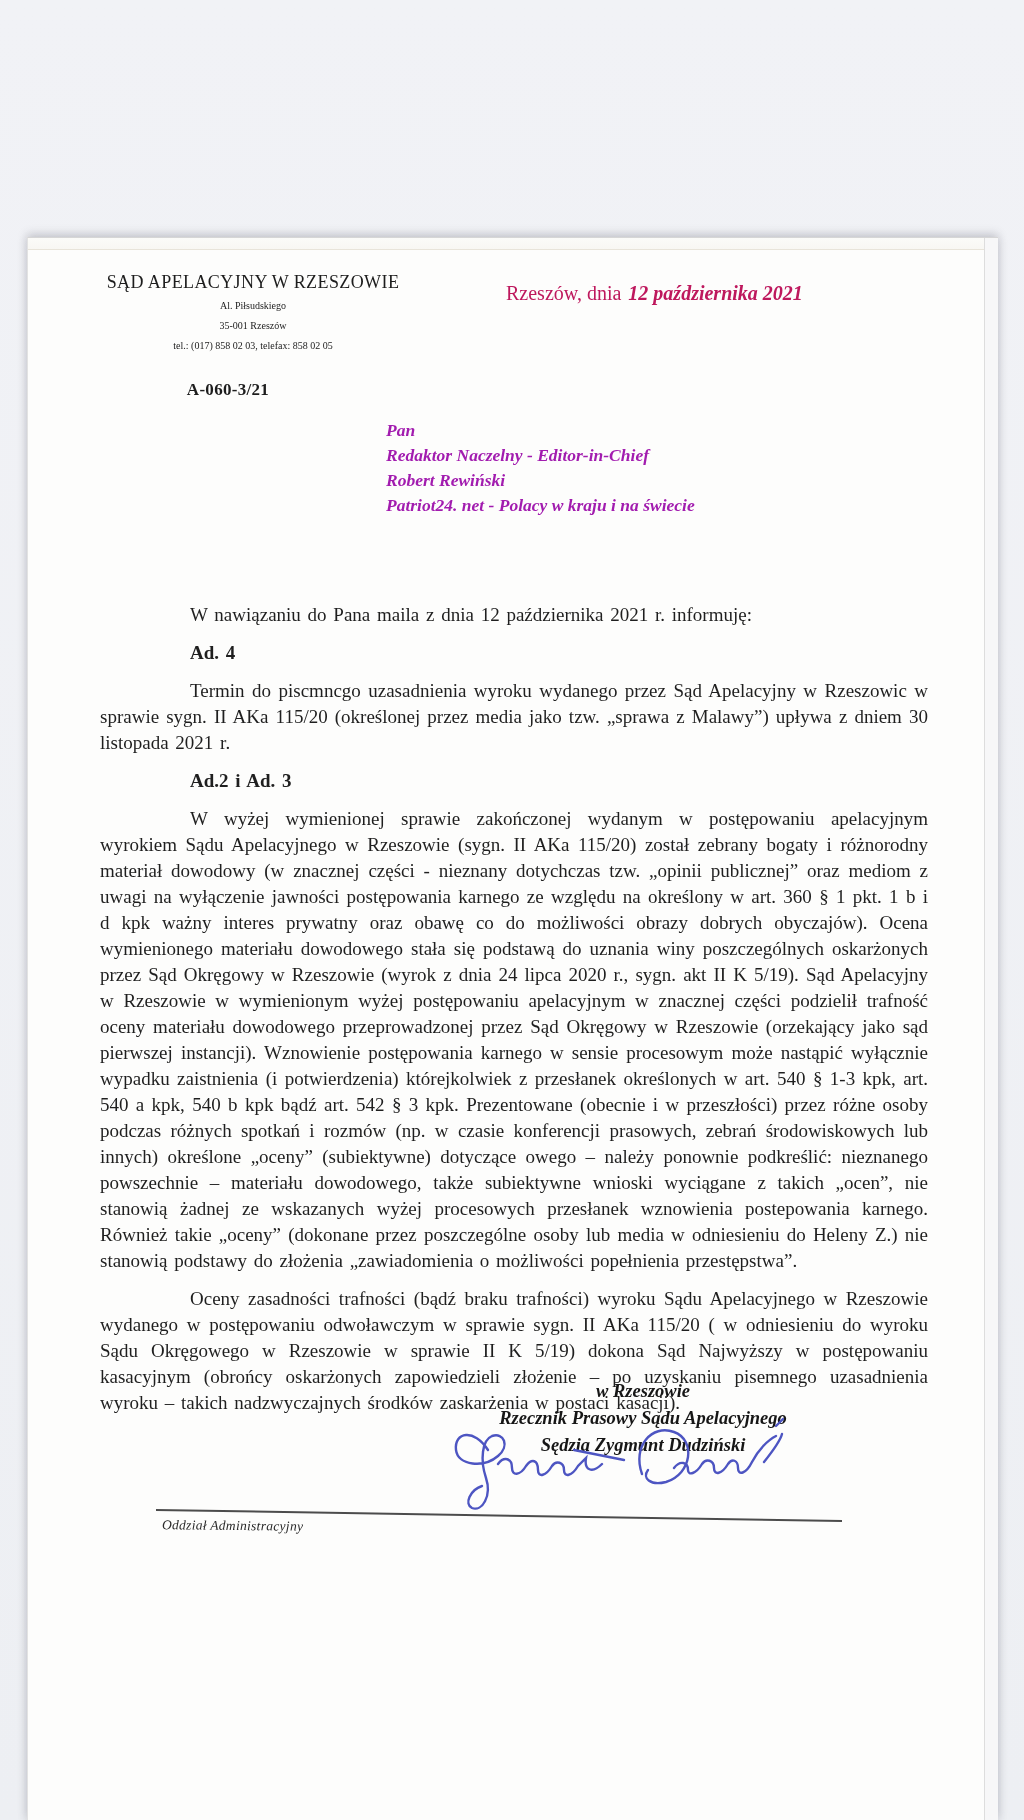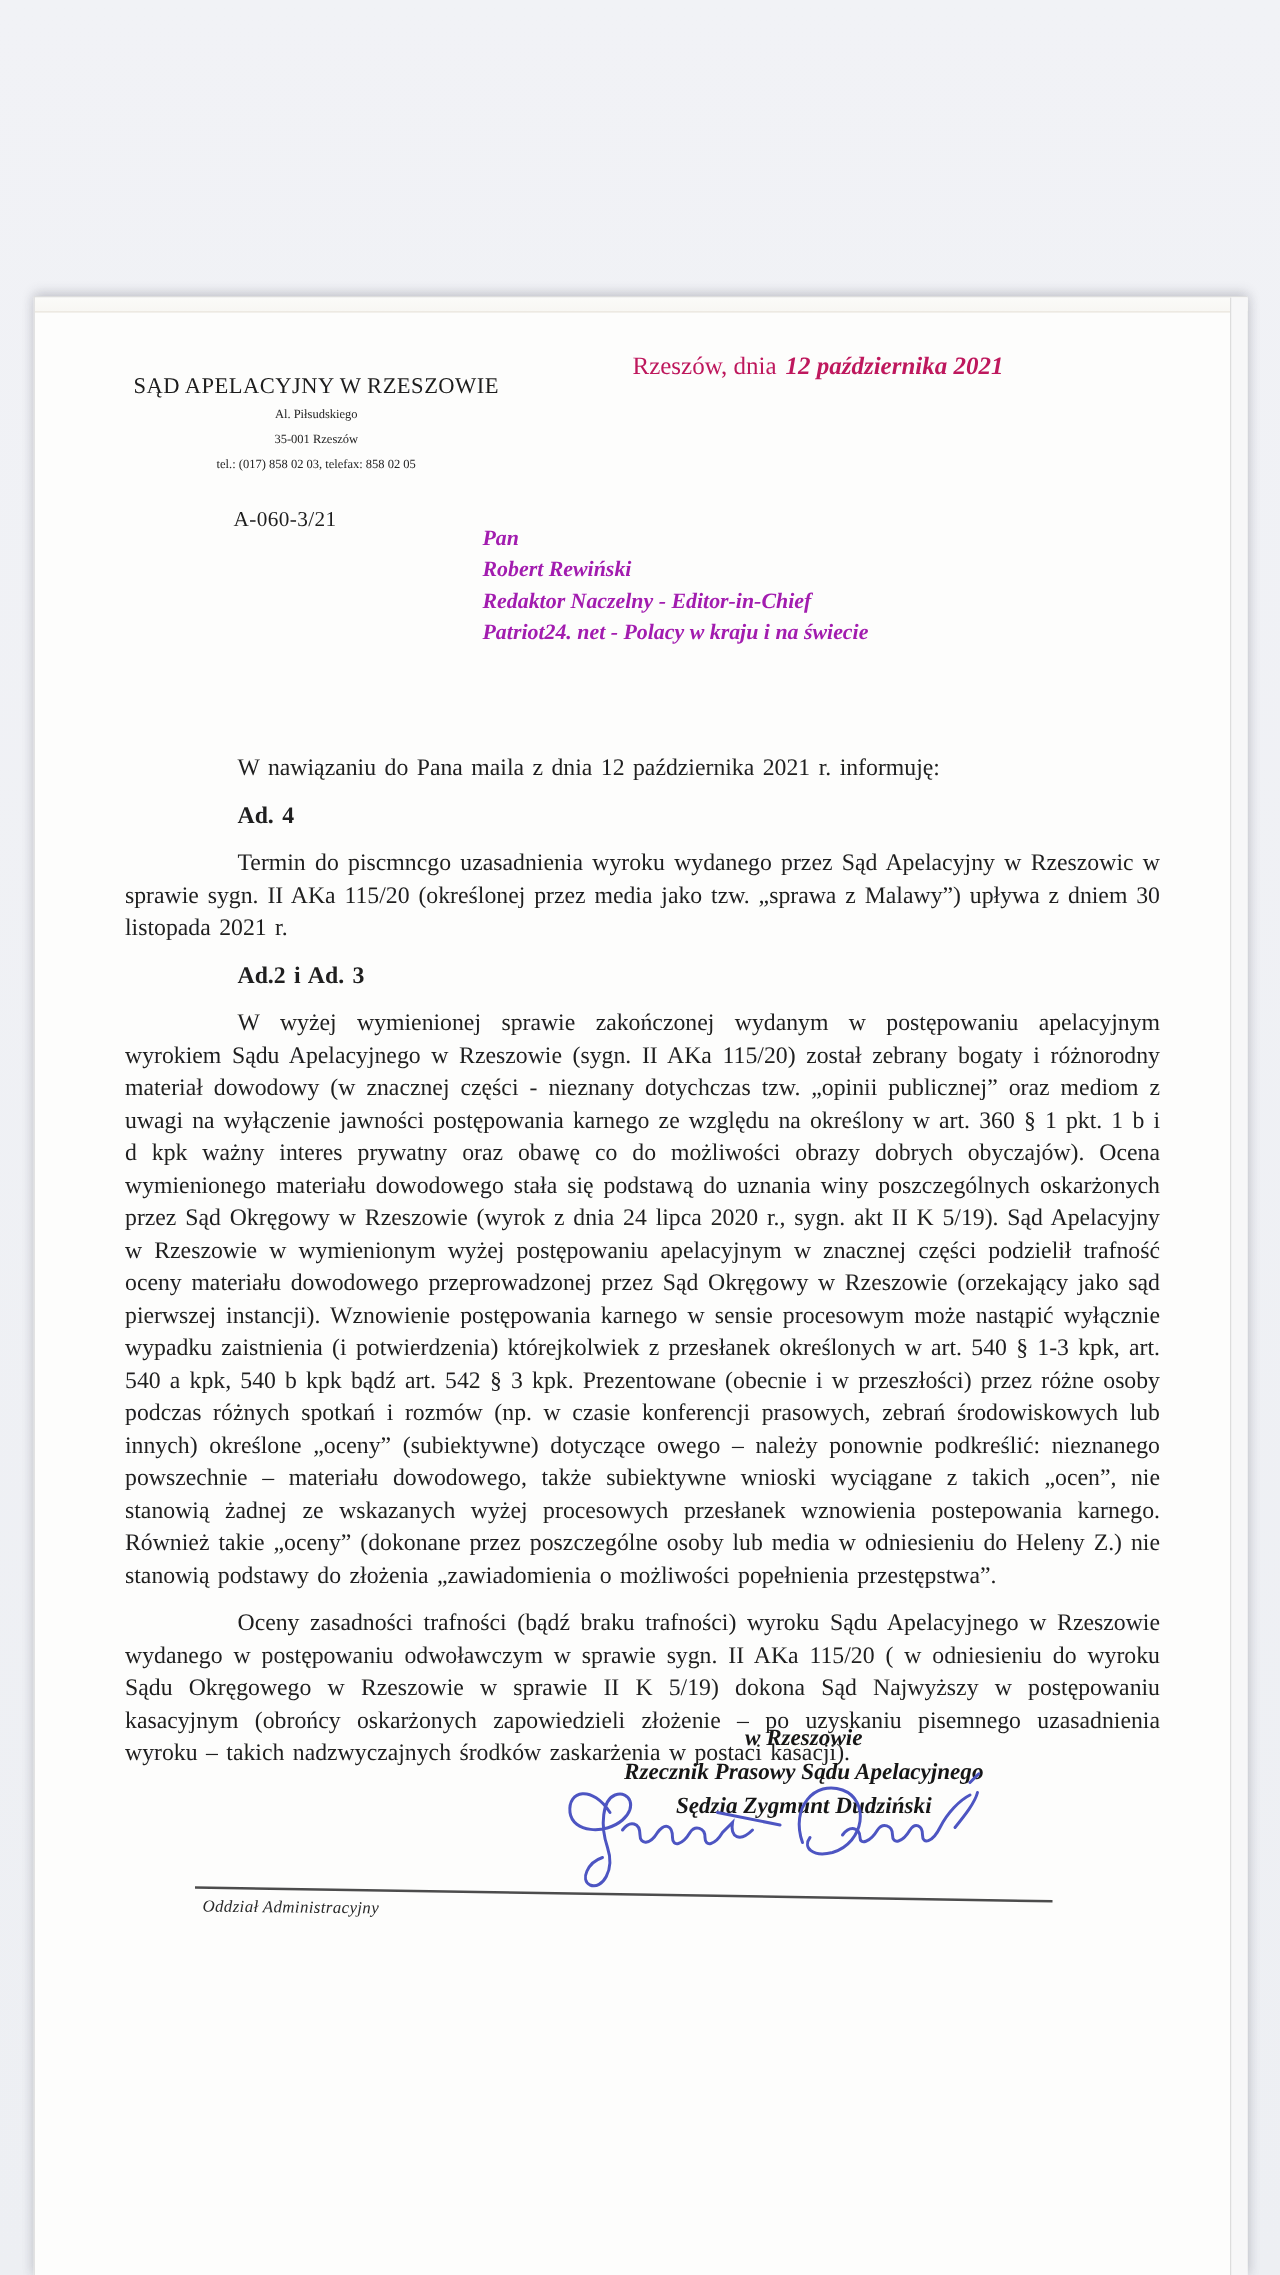--- a/index.html
+++ b/index.html
@@ -42,35 +42,34 @@
     background: #f7f7f8;
     border-left: 1px solid #dddddd;
   }
   .header-left {
     position: absolute;
     left: 55px;
     top: 34px;
     width: 340px;
     text-align: center;
     color: #1d1d1d;
-    margin-top: 26px;
   }
   .court-name {
     font-size: 18px;
     letter-spacing: 0.4px;
     white-space: nowrap;
   }
   .addr {
     font-size: 10px;
     line-height: 20px;
     margin-top: 3px;
     color: #222;
   }
   .ref-number {
-    font-weight: normal;
+    font-weight: bold;
     font-size: 17px;
     margin-top: 24px;
     letter-spacing: 0.3px;
     text-align: center;
     padding-right: 50px;
   }
   .date-line {
     position: absolute;
     left: 478px;
     top: 44px;
@@ -170,22 +169,22 @@
       </div>
       <div class="ref-number">A-060-3/21</div>
     </div>
 
     <div class="date-line">
       <span>Rzeszów, dnia</span><span class="date-value">12 października 2021</span>
     </div>
 
     <div class="addressee">
       <div>Pan</div>
+      <div>Redaktor Naczelny - Editor-in-Chief</div>
       <div>Robert Rewiński</div>
-      <div>Redaktor Naczelny - Editor-in-Chief</div>
       <div>Patriot24. net - Polacy w kraju i na świecie</div>
     </div>
 
     <div class="body-text">
       <p class="no-justify">W nawiązaniu do Pana maila z dnia 12 października 2021 r.  informuję:</p>
       <p class="ad-heading">Ad. 4</p>
       <p>Termin do piscmncgo uzasadnienia wyroku wydanego przez Sąd Apelacyjny w Rzeszowic w sprawie sygn. II AKa 115/20 (określonej przez media jako tzw. „sprawa z Malawy”) upływa z dniem 30 listopada 2021 r.</p>
       <p class="ad-heading">Ad.2  i Ad.  3</p>
       <p>W wyżej wymienionej sprawie zakończonej wydanym w postępowaniu apelacyjnym wyrokiem Sądu Apelacyjnego w Rzeszowie (sygn. II AKa 115/20) został zebrany bogaty i różnorodny materiał dowodowy (w znacznej części - nieznany dotychczas tzw. „opinii publicznej” oraz mediom z uwagi na wyłączenie jawności postępowania karnego ze względu na określony w art. 360 § 1 pkt. 1 b i d  kpk  ważny interes prywatny oraz obawę co do możliwości obrazy dobrych obyczajów). Ocena wymienionego materiału dowodowego stała się podstawą do uznania winy poszczególnych oskarżonych przez Sąd Okręgowy w Rzeszowie (wyrok z dnia 24 lipca 2020 r., sygn. akt II K 5/19). Sąd Apelacyjny w Rzeszowie w wymienionym wyżej postępowaniu apelacyjnym w znacznej części podzielił trafność oceny materiału dowodowego przeprowadzonej przez Sąd Okręgowy w Rzeszowie (orzekający jako sąd pierwszej instancji). Wznowienie postępowania karnego w sensie procesowym może nastąpić wyłącznie wypadku zaistnienia (i potwierdzenia) którejkolwiek z przesłanek określonych w art. 540 § 1-3 kpk, art. 540 a kpk, 540 b kpk bądź art. 542 § 3 kpk. Prezentowane (obecnie i w przeszłości) przez różne osoby podczas różnych spotkań i rozmów (np. w czasie konferencji prasowych, zebrań środowiskowych lub innych) określone „oceny” (subiektywne) dotyczące owego – należy ponownie podkreślić: nieznanego powszechnie – materiału dowodowego,  także subiektywne  wnioski wyciągane z takich „ocen”, nie stanowią żadnej ze wskazanych wyżej procesowych przesłanek wznowienia postepowania karnego. Również takie „oceny” (dokonane przez poszczególne osoby lub media w odniesieniu do Heleny Z.) nie stanowią podstawy do złożenia „zawiadomienia o możliwości popełnienia przestępstwa”.</p>
       <p>Oceny zasadności trafności (bądź braku trafności) wyroku Sądu Apelacyjnego w Rzeszowie wydanego w postępowaniu odwoławczym w sprawie sygn. II AKa 115/20 ( w odniesieniu do wyroku Sądu Okręgowego w Rzeszowie w sprawie II K 5/19) dokona Sąd Najwyższy w postępowaniu kasacyjnym (obrońcy oskarżonych zapowiedzieli złożenie – po uzyskaniu pisemnego uzasadnienia wyroku – takich nadzwyczajnych środków zaskarżenia w postaci kasacji).</p>

